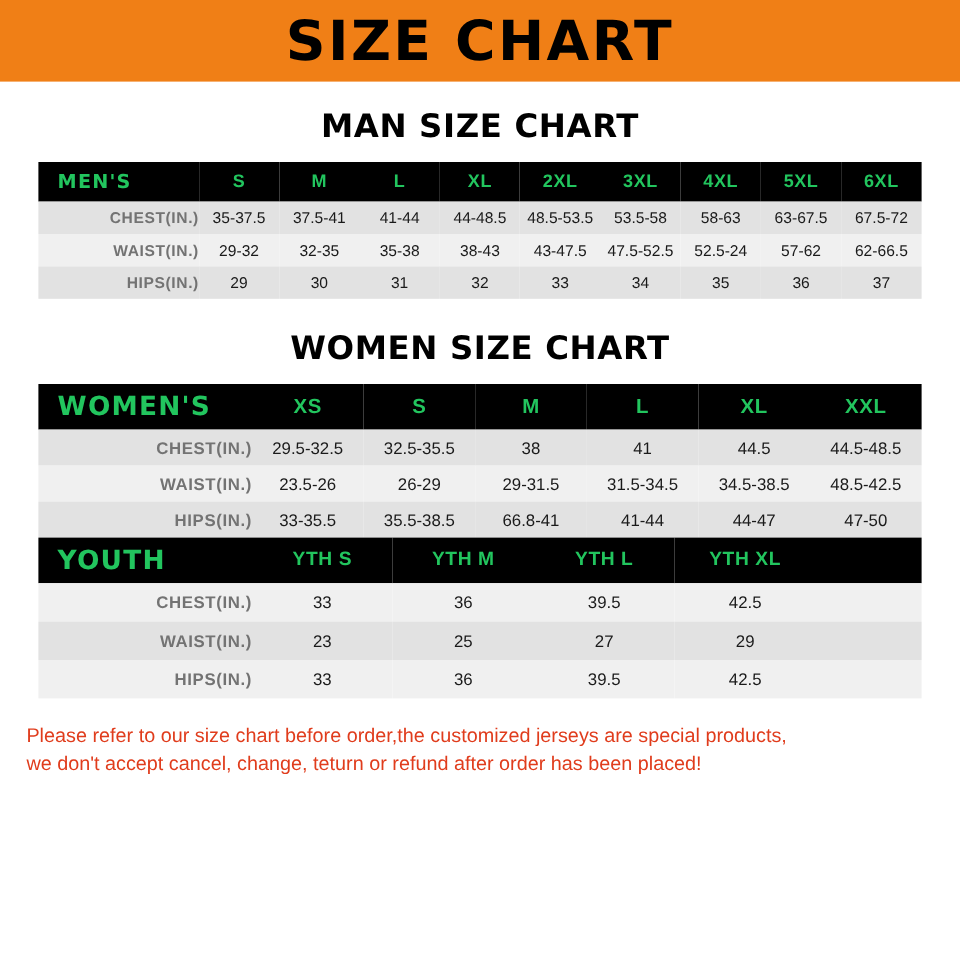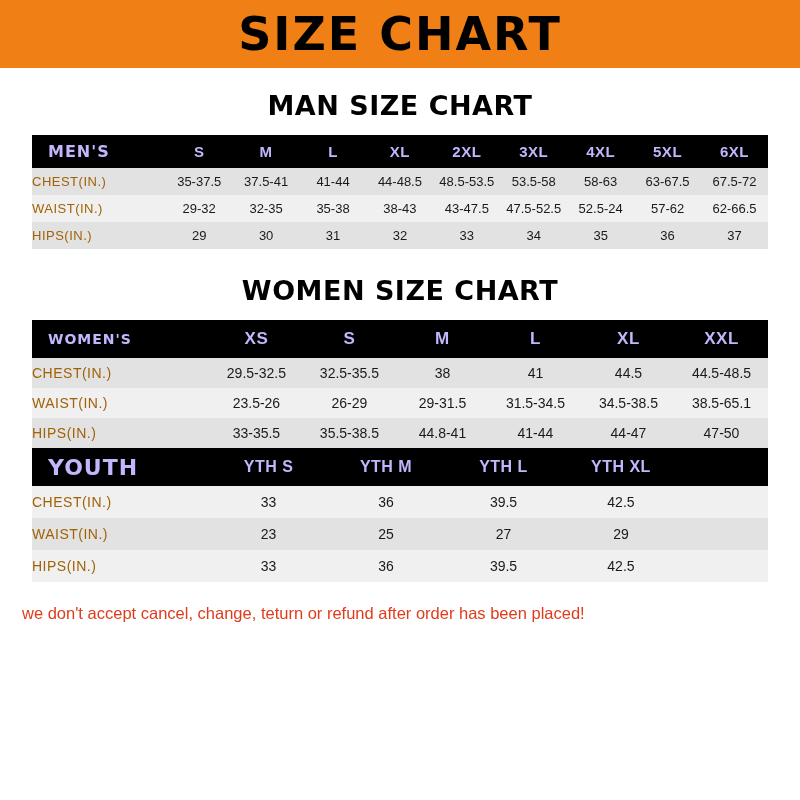--- a/index.html
+++ b/index.html
@@ -61,49 +61,49 @@
     text-align: center;
     font-size: 13px;
     color: #1a1a1a;
     padding: 0;
     height: 27px;
     vertical-align: middle;
     font-family: "Liberation Sans", sans-serif;
   }
   table.size-table thead th {
     background: #000000;
-    color: #c4b5fd;
+    color: #22c55e;
     font-weight: bold;
     height: 33px;
     font-size: 15px;
     letter-spacing: 0.5px;
   }
   table.size-table thead th.head-label {
     text-align: left;
     padding-left: 16px;
     font-family: "DejaVu Sans", sans-serif;
     font-size: 16px;
     letter-spacing: 1px;
   }
   table.size-table tbody tr.row-odd td {
     background: #e2e2e2;
   }
   table.size-table tbody tr.row-even td {
     background: #f0f0f0;
   }
   table.size-table tbody td.row-label {
-    text-align: left;
-    font-weight: normal;
+    text-align: right;
+    font-weight: bold;
     letter-spacing: 0.5px;
-    color: #a16207;
+    color: #737373;
   }
   
   table.women th, table.women td { font-size: 14px; height: 30px;}
   table.women thead th { height: 38px; font-size: 17px; }
-  table.women thead th.head-label { font-size: 14px; }
+  table.women thead th.head-label { font-size: 22px; }
   
   table.youth th, table.youth td { font-size: 14px; height: 32px; }
   table.youth thead th { height: 38px; font-size: 16px; }
   table.youth thead th.head-label { font-size: 22px; }
 
   .footer-note {
     margin-top: 20px;
     padding: 0 22px;
     color: #e03c1c;
     font-size: 16.5px;
@@ -202,27 +202,27 @@
           <td>44.5</td>
           <td>44.5-48.5</td>
         </tr>
         <tr class="row-even">
           <td class="row-label">WAIST(IN.)</td>
           <td>23.5-26</td>
           <td>26-29</td>
           <td>29-31.5</td>
           <td>31.5-34.5</td>
           <td>34.5-38.5</td>
-          <td>38.5-65.1</td>
+          <td>48.5-42.5</td>
         </tr>
         <tr class="row-odd">
           <td class="row-label">HIPS(IN.)</td>
           <td>33-35.5</td>
           <td>35.5-38.5</td>
-          <td>44.8-41</td>
+          <td>66.8-41</td>
           <td>41-44</td>
           <td>44-47</td>
           <td>47-50</td>
         </tr>
       </tbody>
     </table>
 
     <table class="size-table youth">
       <thead>
         <tr>
@@ -258,16 +258,17 @@
           <td>39.5</td>
           <td>42.5</td>
           <td></td>
         </tr>
       </tbody>
     </table>
 
   </div>
 
   <div class="footer-note">
+    <div>Please refer to our size chart before order,the customized jerseys are special products,</div>
     <div>we don't accept cancel, change, teturn or refund after order has been placed!</div>
   </div>
 
 </div>
 
 </body></html>

